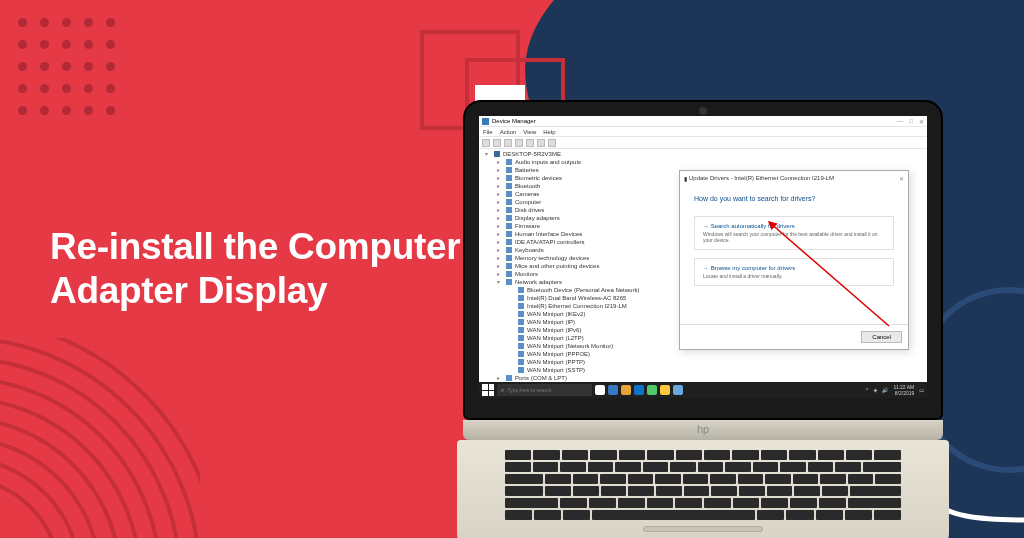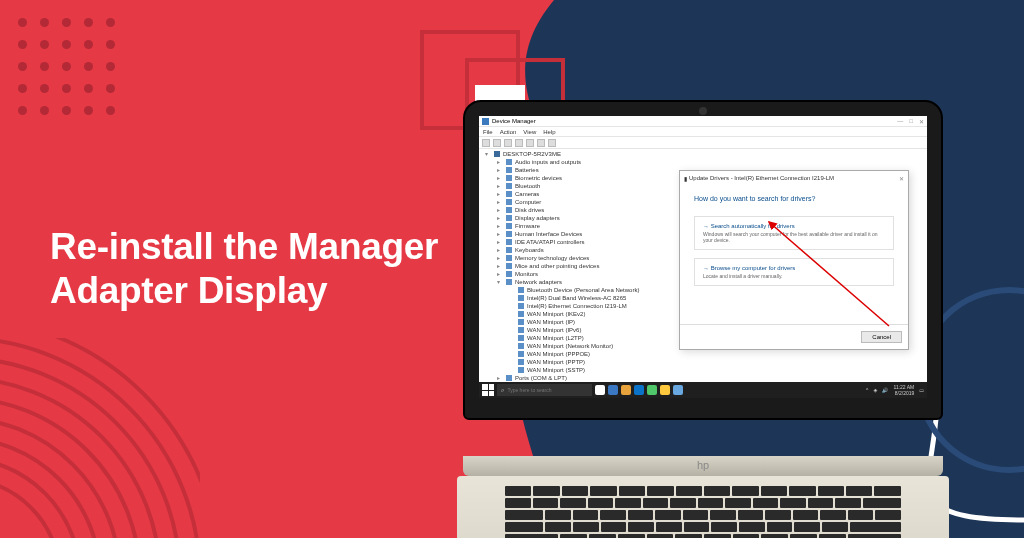--- a/index.html
+++ b/index.html
@@ -98,21 +98,20 @@
     font-size: 6px;
   }
   .laptop-hinge {
     height: 20px;
     background: linear-gradient(#d8d4c8, #b5b1a5);
     border-radius: 0 0 6px 6px;
     text-align: center;
     color: #888;
     font-size: 11px;
     padding-top: 3px;
-    margin-top: 36px;
   }
   .laptop-base {
     position: relative;
     height: 115px;
     background: linear-gradient(#e8e4d8, #d5d1c5);
     border-radius: 4px 4px 22px 22px;
     margin: 0 -6px;
     padding: 10px 48px 0 48px;
   }
   .keyboard {
@@ -316,21 +315,21 @@
   <div class="sq-outline" style="top:28px;left:45px;"></div>
   <div class="sq-fill"></div>
 </div>
 
 <svg class="white-curve" viewBox="0 0 400 420">
   <path d="M 0 20 C 120 -10, 250 60, 300 200 S 230 400, 400 400" stroke="#fff" stroke-width="5" fill="none"></path>
   <circle cx="385" cy="260" r="90" stroke="#2a4a78" stroke-width="6" fill="none"></circle>
 </svg>
 
 <div class="heading">
-  <div>Re-install the Manager</div>
+  <div>Re-install the Computer</div>
   <div>Adapter Display</div>
 </div>
 
 <div class="laptop">
   <div class="laptop-bezel">
     <div class="webcam"></div>
     <div class="screen">
 
       <div class="titlebar">
         <div class="title-icon"></div>

